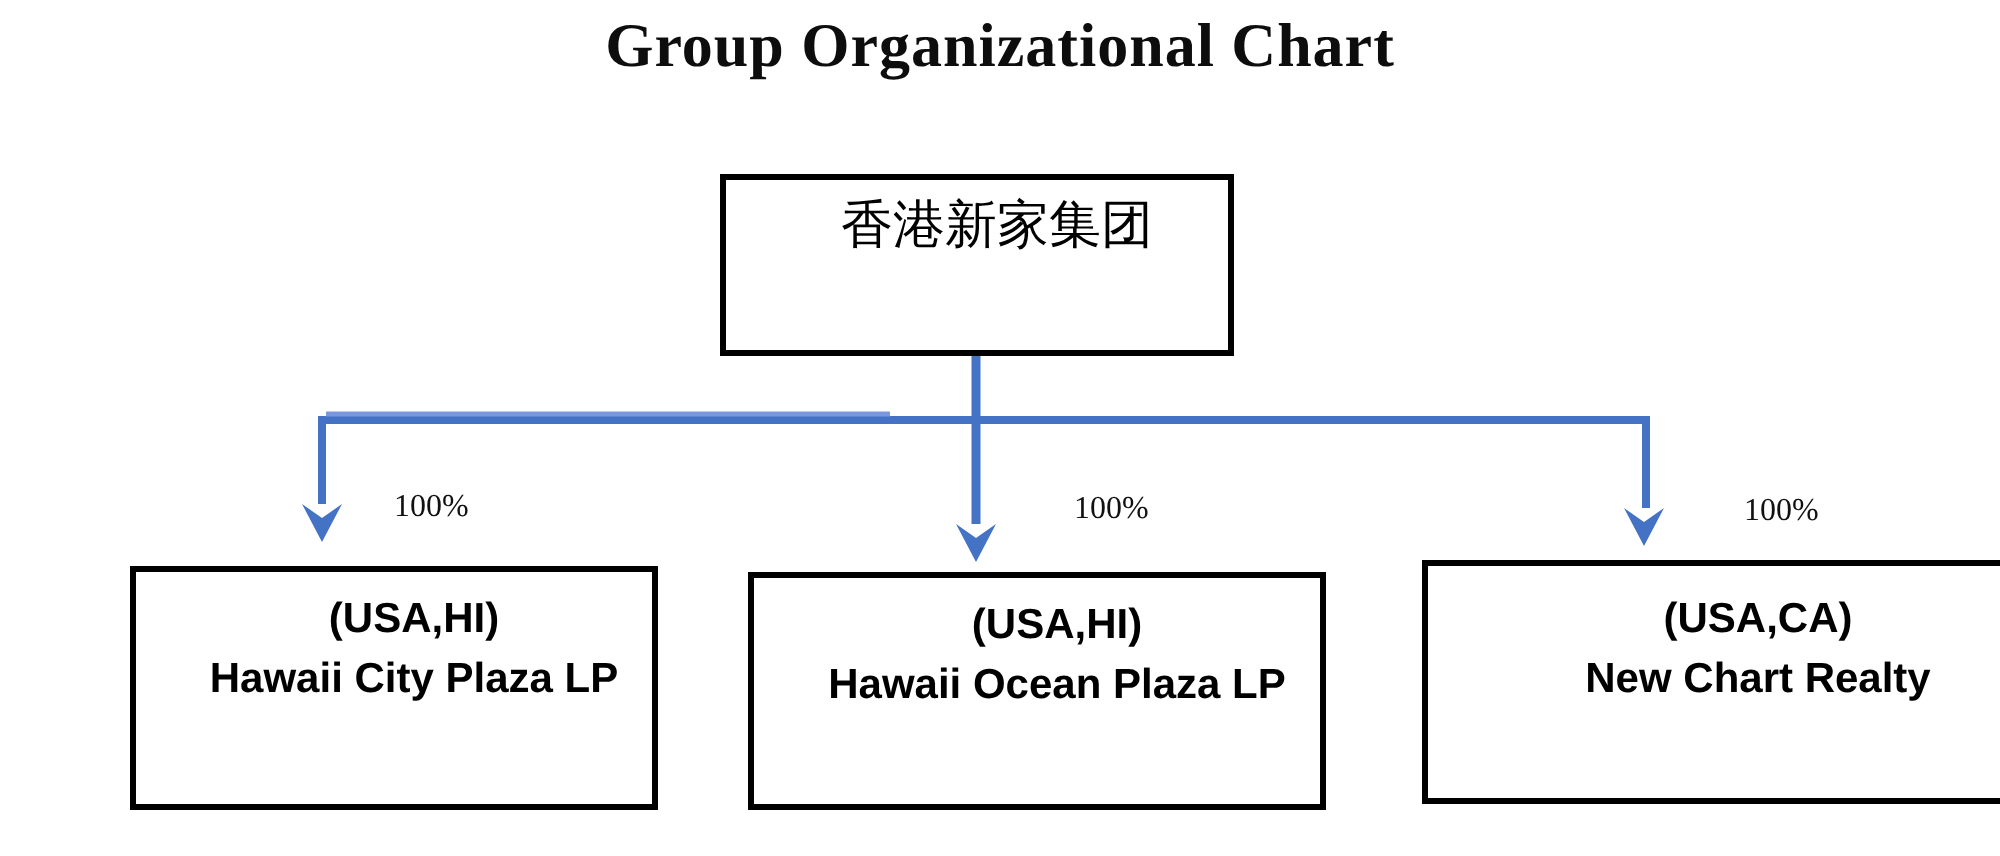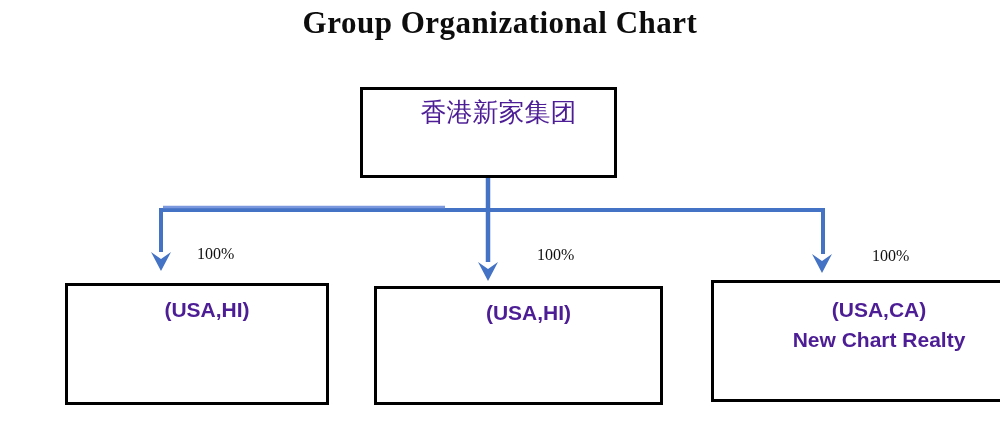--- a/index.html
+++ b/index.html
@@ -13,21 +13,21 @@
   .title{
     position:absolute;top:5px;left:0;width:100%;
     margin:0;text-align:center;
     font-family:"Liberation Serif",serif;
     font-weight:bold;font-size:31px;
     color:#0d0d0d;letter-spacing:0.5px;
   }
   .connectors{position:absolute;left:0;top:0;width:1000px;height:428px;pointer-events:none;}
   .node{
     position:absolute;border:3px solid #000000;background:#ffffff;
-    text-align:center;box-sizing:border-box;color:#4c1d95;padding-left:20px;
+    text-align:center;box-sizing:border-box;color:#000000;padding-left:20px;
   }
   .node-root{left:360px;top:87px;width:257px;height:91px;padding-top:6px;}
   .root-cn{font-family:"Liberation Serif","DejaVu Sans",serif;font-size:26px;line-height:34px;}
   .root-en{font-size:23px;font-weight:bold;line-height:31px;}
   .node-child{font-weight:bold;font-size:21px;line-height:30px;padding-top:9px;margin-left:28px;}
   .node-child-0{left:37px;top:283px;width:264px;height:122px;}
   .node-child-1{left:346px;top:286px;width:289px;height:119px;}
   .node-child-2{left:683px;top:280px;width:316px;height:122px;padding-top:12px;}
   .pct{
     position:absolute;
@@ -61,24 +61,26 @@
   <div class="node node-root">
     <div class="root-cn">香港新家集团</div>
   </div>
 
   <div class="pct pct-0">100%</div>
   <div class="pct pct-1">100%</div>
   <div class="pct pct-2">100%</div>
 
   <div class="node node-child node-child-0">
     <div>(USA,HI)</div>
+    <div>Hawaii City Plaza LP</div>
   </div>
 
   <div class="node node-child node-child-1">
     <div>(USA,HI)</div>
+    <div>Hawaii Ocean Plaza LP</div>
   </div>
 
   <div class="node node-child node-child-2">
     <div>(USA,CA)</div>
     <div>New Chart Realty</div>
   </div>
 
 </div>
 
 </body></html>

